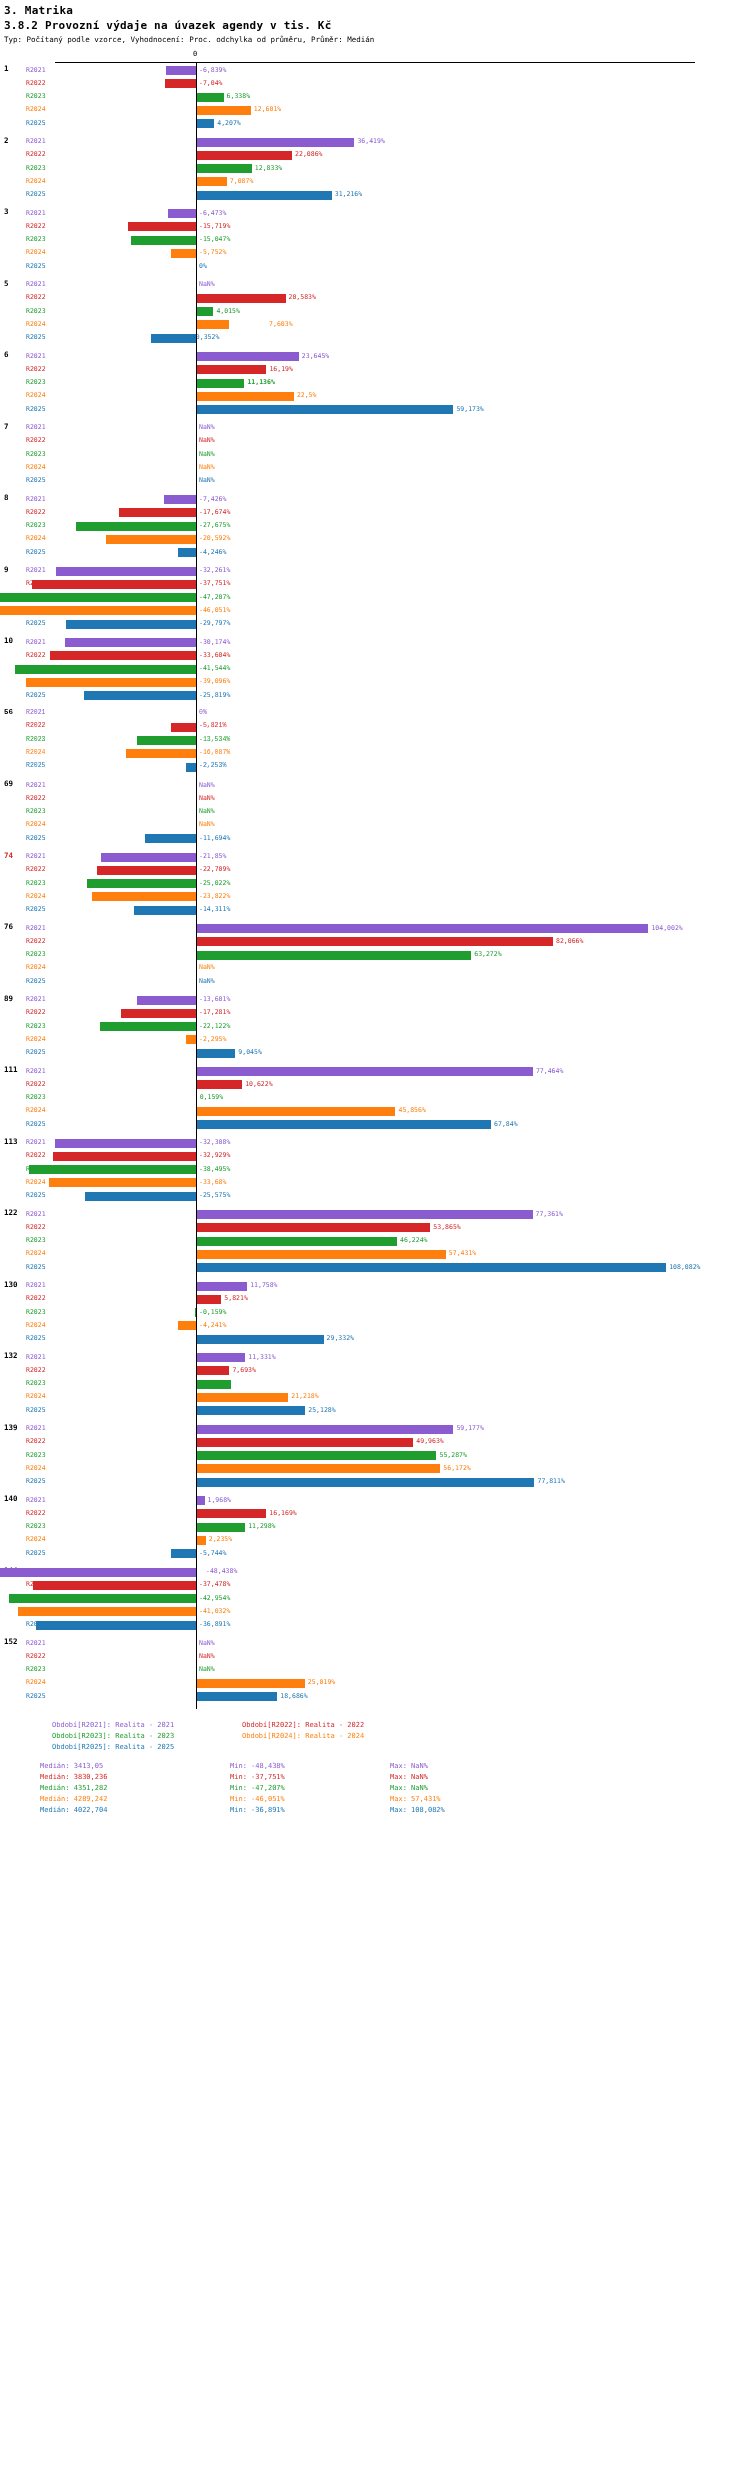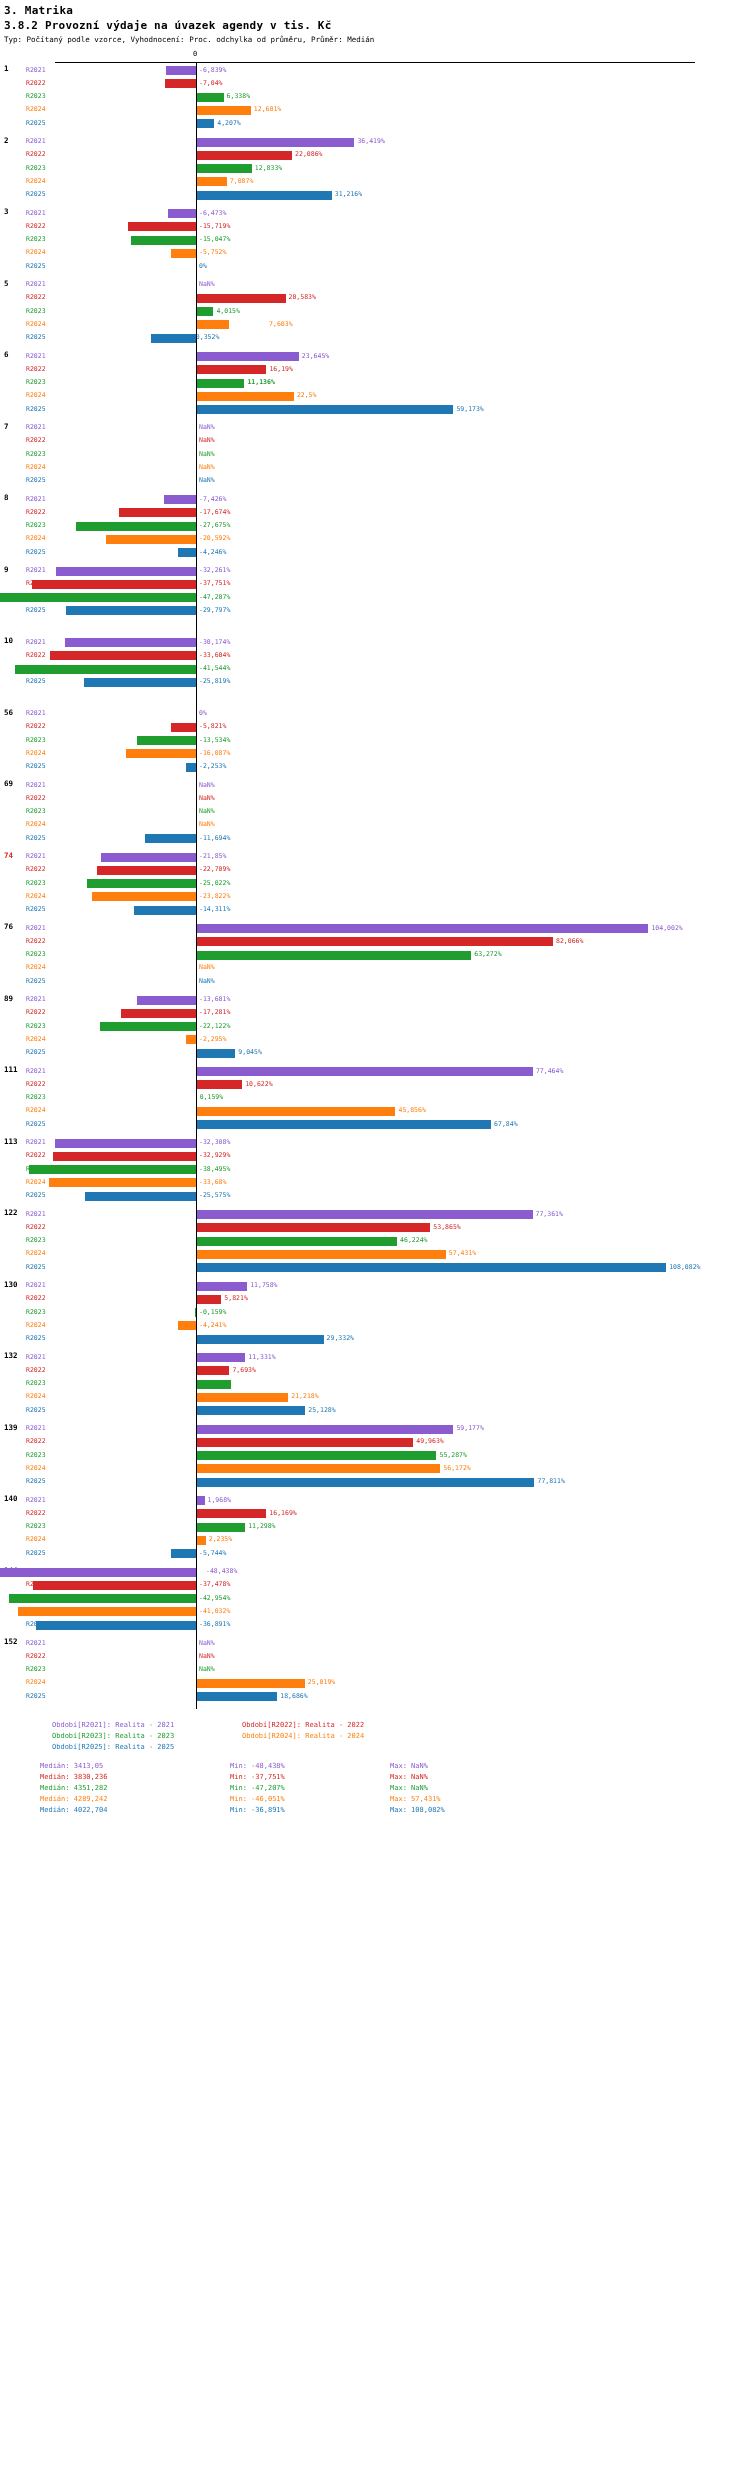--- a/index.html
+++ b/index.html
@@ -244,20 +244,25 @@
             <div class="row-lab" style="color: rgb(214, 39, 40);">R2022</div>
             <div class="bar" style="background: rgb(214, 39, 40); width: 164.217px; left: 31.7831px;"></div>
             <div class="val" style="color: rgb(214, 39, 40); left: 199px;">-37,751%</div>
           </div>
           <div class="row">
             <div class="row-lab" style="color: rgb(31, 157, 47);">R2023</div>
             <div class="bar" style="background: rgb(31, 157, 47); width: 205.35px; left: -9.35045px;"></div>
             <div class="val" style="color: rgb(31, 157, 47); left: 199px;">-47,207%</div>
           </div>
           <div class="row">
+            <div class="row-lab" style="color: rgb(255, 127, 14);">R2024</div>
+            <div class="bar" style="background: rgb(255, 127, 14); width: 200.322px; left: -4.32185px;"></div>
+            <div class="val" style="color: rgb(255, 127, 14); left: 199px;">-46,051%</div>
+          </div>
+          <div class="row">
             <div class="row-lab" style="color: rgb(31, 119, 180);">R2025</div>
             <div class="bar" style="background: rgb(31, 119, 180); width: 129.617px; left: 66.383px;"></div>
             <div class="val" style="color: rgb(31, 119, 180); left: 199px;">-29,797%</div>
           </div>
         </div>
         <div class="grp" style="height: 71.5px;">
           <div class="grp-label">10</div>
           <div class="row">
             <div class="row-lab" style="color: rgb(139, 91, 208);">R2021</div>
             <div class="bar" style="background: rgb(139, 91, 208); width: 131.257px; left: 64.7431px;"></div>
@@ -267,26 +272,31 @@
             <div class="row-lab" style="color: rgb(214, 39, 40);">R2022</div>
             <div class="bar" style="background: rgb(214, 39, 40); width: 146.177px; left: 49.8226px;"></div>
             <div class="val" style="color: rgb(214, 39, 40); left: 199px;">-33,604%</div>
           </div>
           <div class="row">
             <div class="row-lab" style="color: rgb(31, 157, 47);">R2023</div>
             <div class="bar" style="background: rgb(31, 157, 47); width: 180.716px; left: 15.2836px;"></div>
             <div class="val" style="color: rgb(31, 157, 47); left: 199px;">-41,544%</div>
           </div>
           <div class="row">
+            <div class="row-lab" style="color: rgb(255, 127, 14);">R2024</div>
+            <div class="bar" style="background: rgb(255, 127, 14); width: 170.068px; left: 25.9324px;"></div>
+            <div class="val" style="color: rgb(255, 127, 14); left: 199px;">-39,096%</div>
+          </div>
+          <div class="row">
             <div class="row-lab" style="color: rgb(31, 119, 180);">R2025</div>
             <div class="bar" style="background: rgb(31, 119, 180); width: 112.313px; left: 83.6873px;"></div>
             <div class="val" style="color: rgb(31, 119, 180); left: 199px;">-25,819%</div>
           </div>
         </div>
-        <div class="grp" style="height: 71.5px;">
+        <div class="grp" style="height: 71.5px; font-family: Liberation Mono, monospace;">
           <div class="grp-label">56</div>
           <div class="row">
             <div class="row-lab" style="color: rgb(139, 91, 208);">R2021</div>
             <div class="val" style="color: rgb(139, 91, 208); left: 199px;">0%</div>
           </div>
           <div class="row">
             <div class="row-lab" style="color: rgb(214, 39, 40);">R2022</div>
             <div class="bar" style="background: rgb(214, 39, 40); width: 25.3213px; left: 170.679px;"></div>
             <div class="val" style="color: rgb(214, 39, 40); left: 199px;">-5,821%</div>
           </div>

